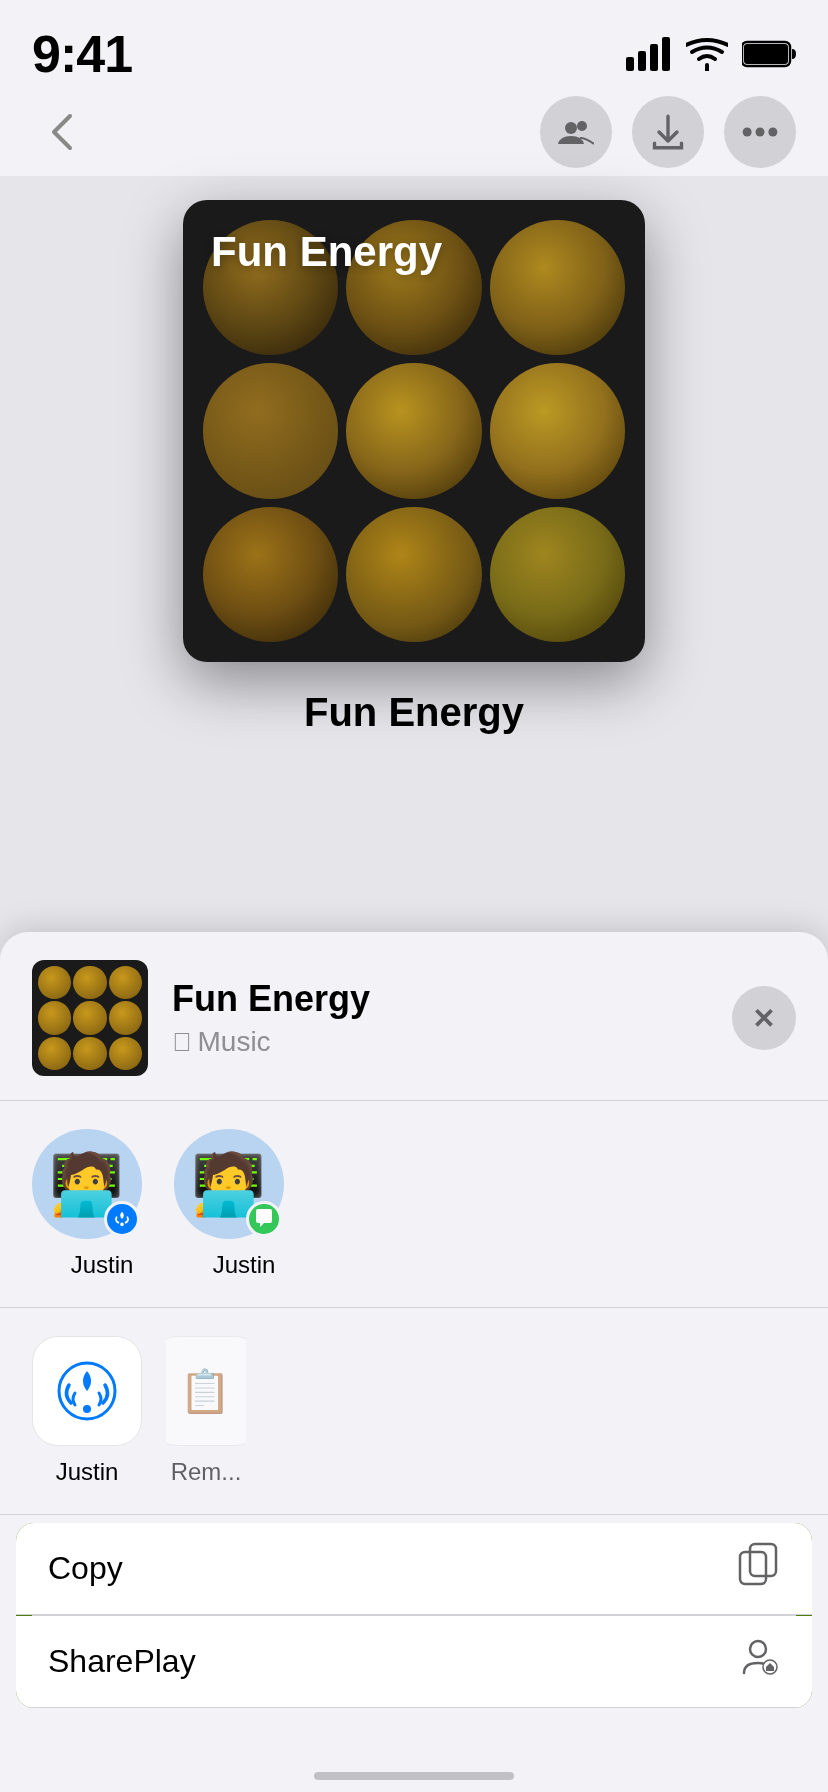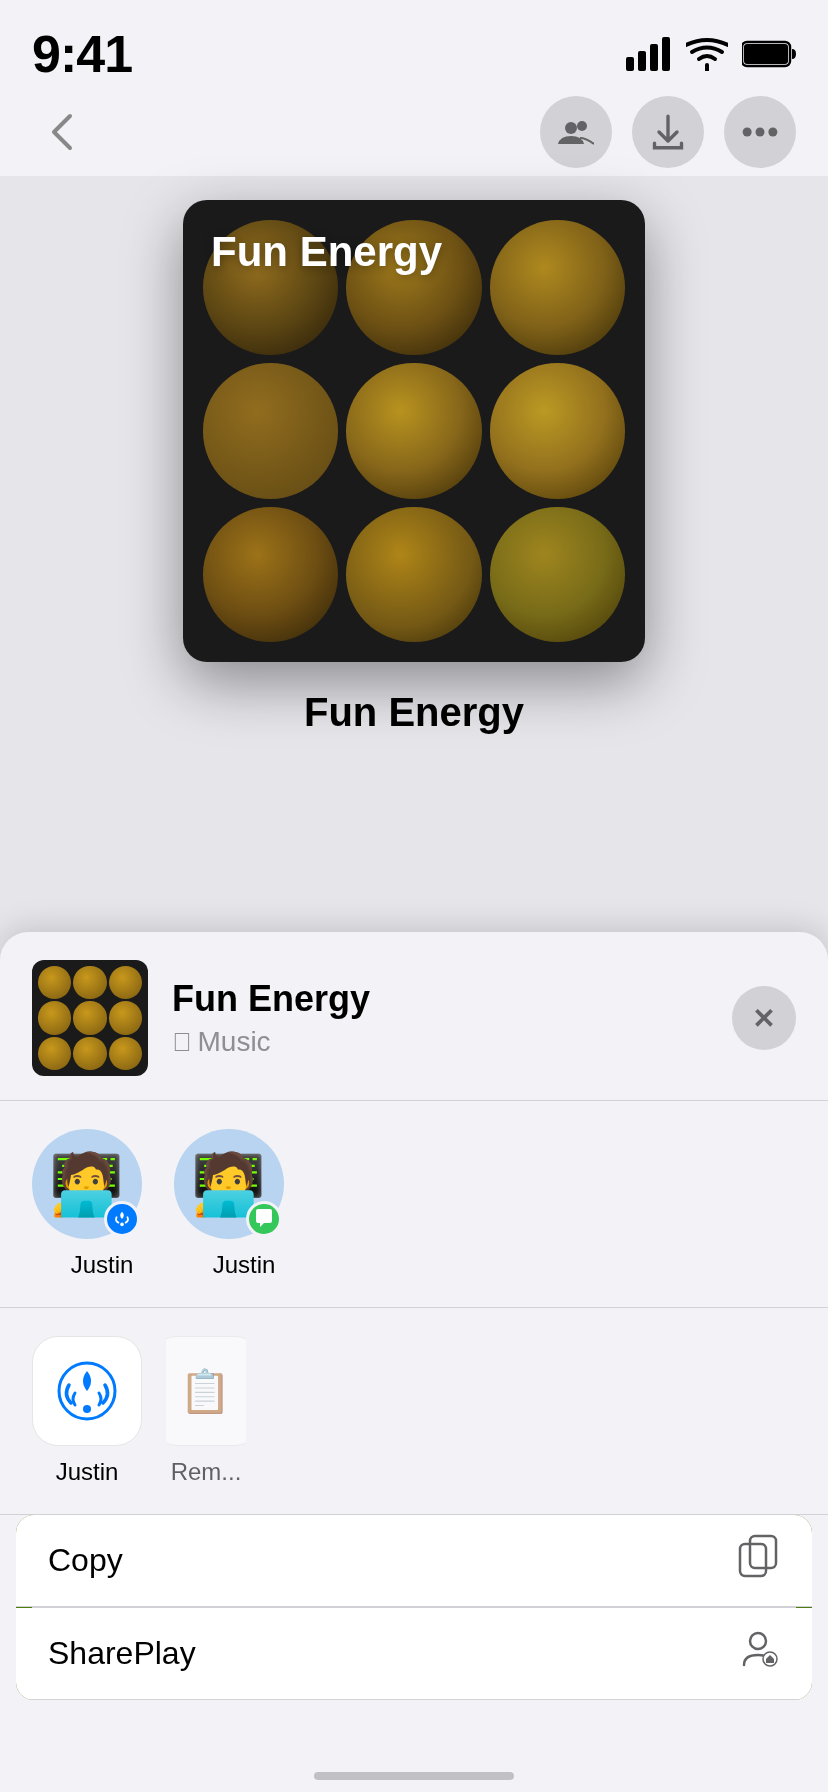--- a/index.html
+++ b/index.html
@@ -313,21 +313,21 @@
     .action-label {
       font-size: 32px;
       color: #000;
     }
     .action-icon {
       font-size: 36px;
       color: #636366;
     }
 
     .actions-container {
-      margin: 0 16px;
+      margin: 8px 16px;
       background: #4d7c0f;
       border-radius: 18px;
       overflow: hidden;
     }
 
     .home-indicator {
       position: absolute;
       bottom: 12px;
       left: 50%;
       transform: translateX(-50%);

